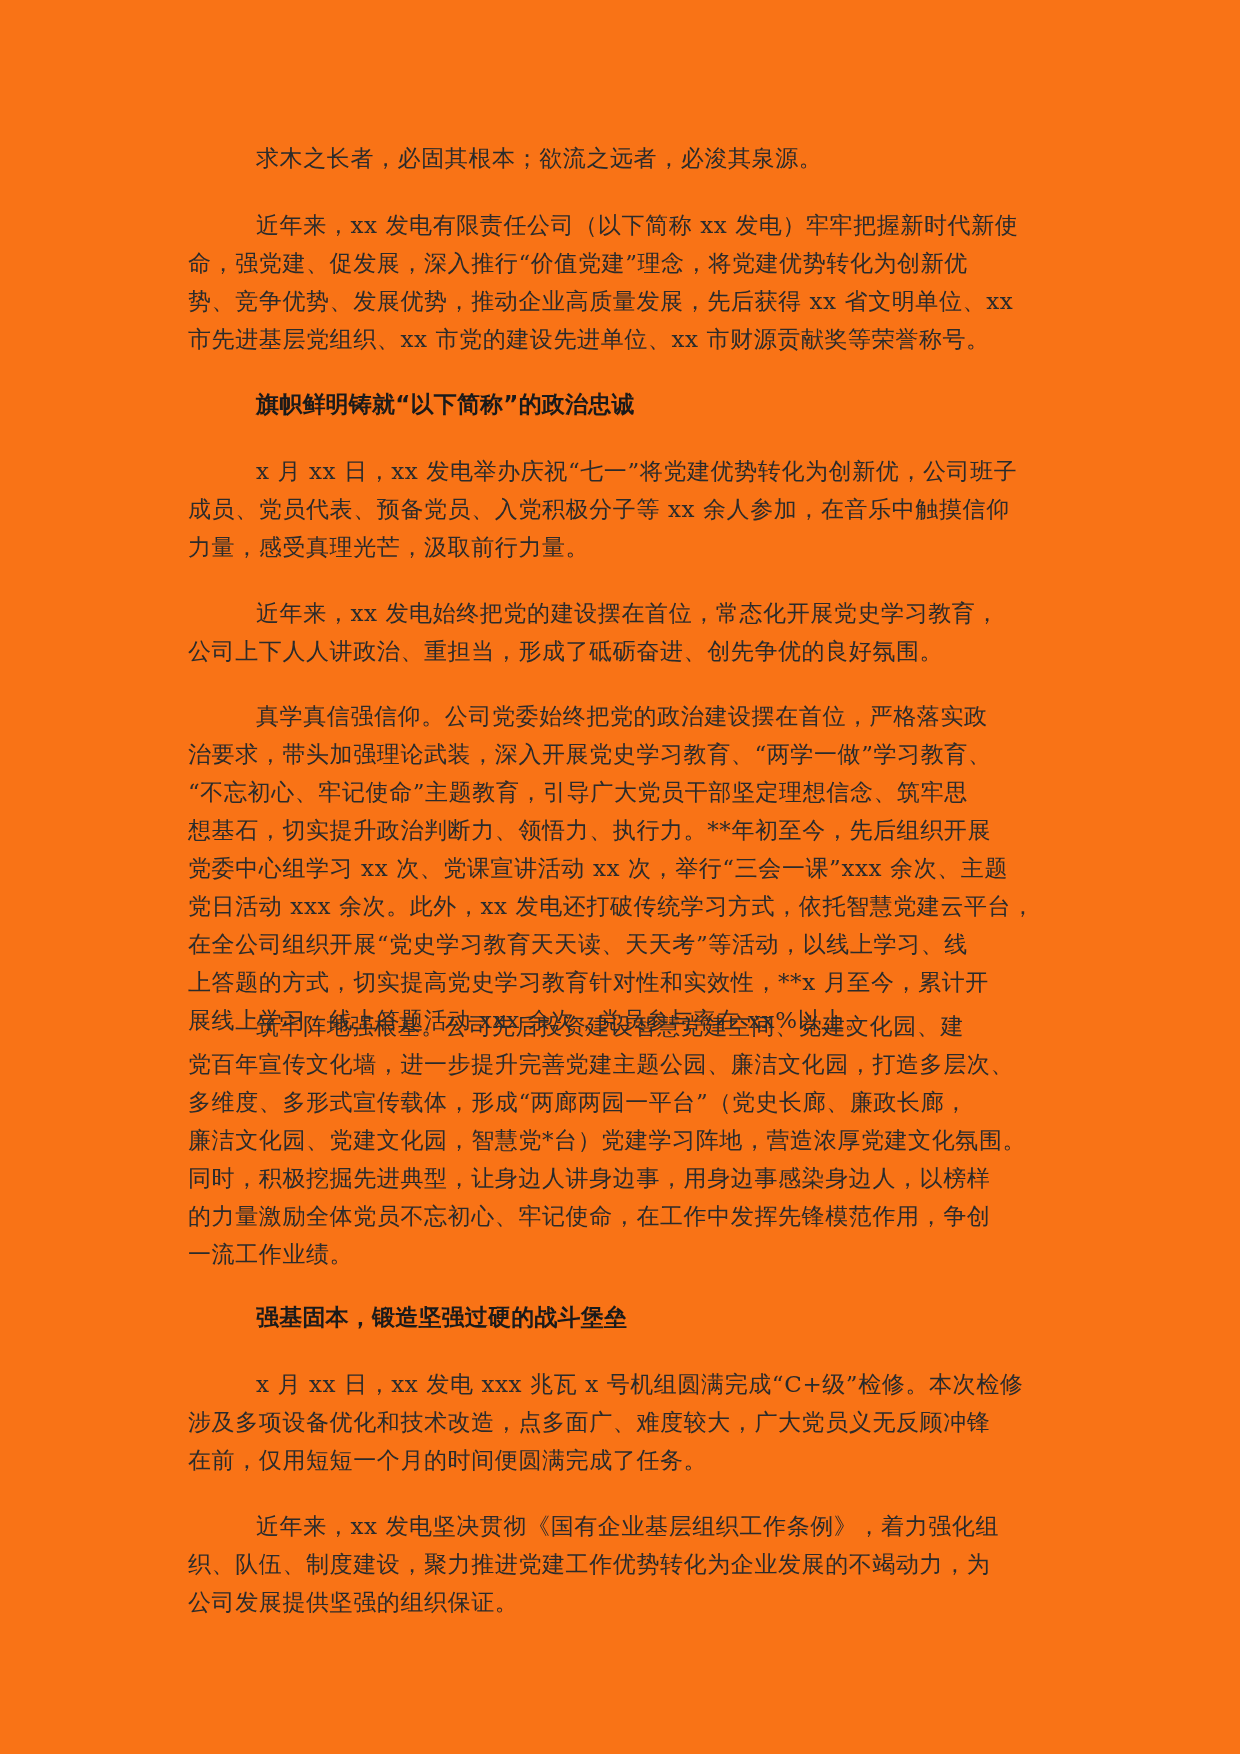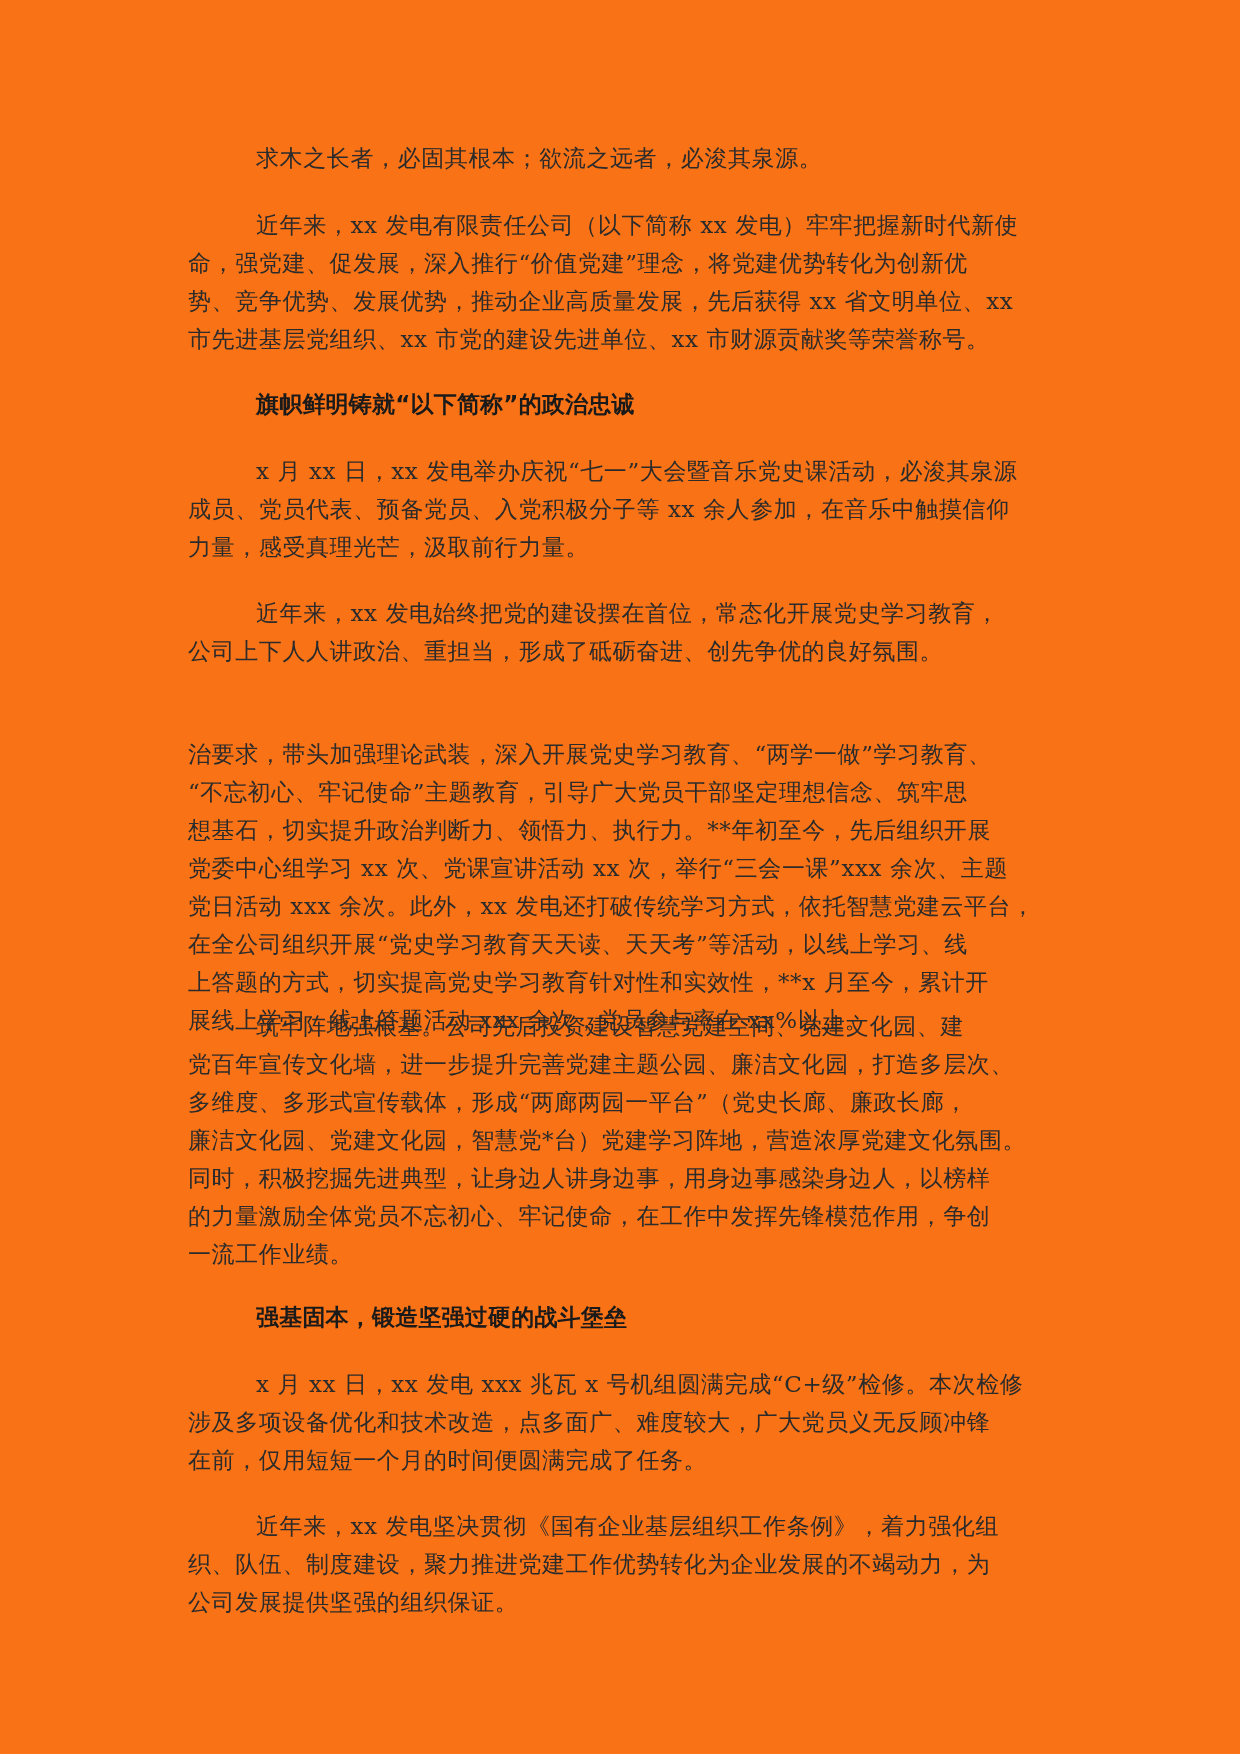--- a/index.html
+++ b/index.html
@@ -25,27 +25,28 @@
 
   <div class="line indent" style="top:143px">求木之长者，必固其根本；欲流之远者，必浚其泉源。</div>
 
   <div class="line indent" style="top:210px">近年来，xx 发电有限责任公司（以下简称 xx 发电）牢牢把握新时代新使</div>
   <div class="line" style="top:248px">命，强党建、促发展，深入推行“价值党建”理念，将党建优势转化为创新优</div>
   <div class="line" style="top:286px">势、竞争优势、发展优势，推动企业高质量发展，先后获得 xx 省文明单位、xx</div>
   <div class="line" style="top:324px">市先进基层党组织、xx 市党的建设先进单位、xx 市财源贡献奖等荣誉称号。</div>
 
   <div class="line indent heading" style="top:389px">旗帜鲜明铸就“以下简称”的政治忠诚</div>
 
-  <div class="line indent" style="top:456px">x 月 xx 日，xx 发电举办庆祝“七一”大会暨音乐党史课活动，必浚其泉源</div>
+  <div class="line indent" style="top:456px">x 月 xx 日，xx 发电举办庆祝“七一”将党建优势转化为创新优，公司班子</div>
   <div class="line" style="top:494px">成员、党员代表、预备党员、入党积极分子等 xx 余人参加，在音乐中触摸信仰</div>
   <div class="line" style="top:532px">力量，感受真理光芒，汲取前行力量。</div>
 
   <div class="line indent" style="top:598px">近年来，xx 发电始终把党的建设摆在首位，常态化开展党史学习教育，</div>
   <div class="line" style="top:636px">公司上下人人讲政治、重担当，形成了砥砺奋进、创先争优的良好氛围。</div>
 
+  <div class="line indent" style="top:701px">真学真信强信仰。公司党委始终把党的政治建设摆在首位，严格落实政</div>
   <div class="line" style="top:739px">治要求，带头加强理论武装，深入开展党史学习教育、“两学一做”学习教育、</div>
   <div class="line" style="top:777px">“不忘初心、牢记使命”主题教育，引导广大党员干部坚定理想信念、筑牢思</div>
   <div class="line" style="top:815px">想基石，切实提升政治判断力、领悟力、执行力。**年初至今，先后组织开展</div>
   <div class="line" style="top:853px">党委中心组学习 xx 次、党课宣讲活动 xx 次，举行“三会一课”xxx 余次、主题</div>
   <div class="line" style="top:891px">党日活动 xxx 余次。此外，xx 发电还打破传统学习方式，依托智慧党建云平台，</div>
   <div class="line" style="top:929px">在全公司组织开展“党史学习教育天天读、天天考”等活动，以线上学习、线</div>
   <div class="line" style="top:967px">上答题的方式，切实提高党史学习教育针对性和实效性，**x 月至今，累计开</div>
   <div class="line" style="top:1005px">展线上学习、线上答题活动 xxx 余次，党员参与率在 xx%以上。</div>
 
   <div class="line indent" style="top:1013px; top:1008px; top:1012px"></div>

